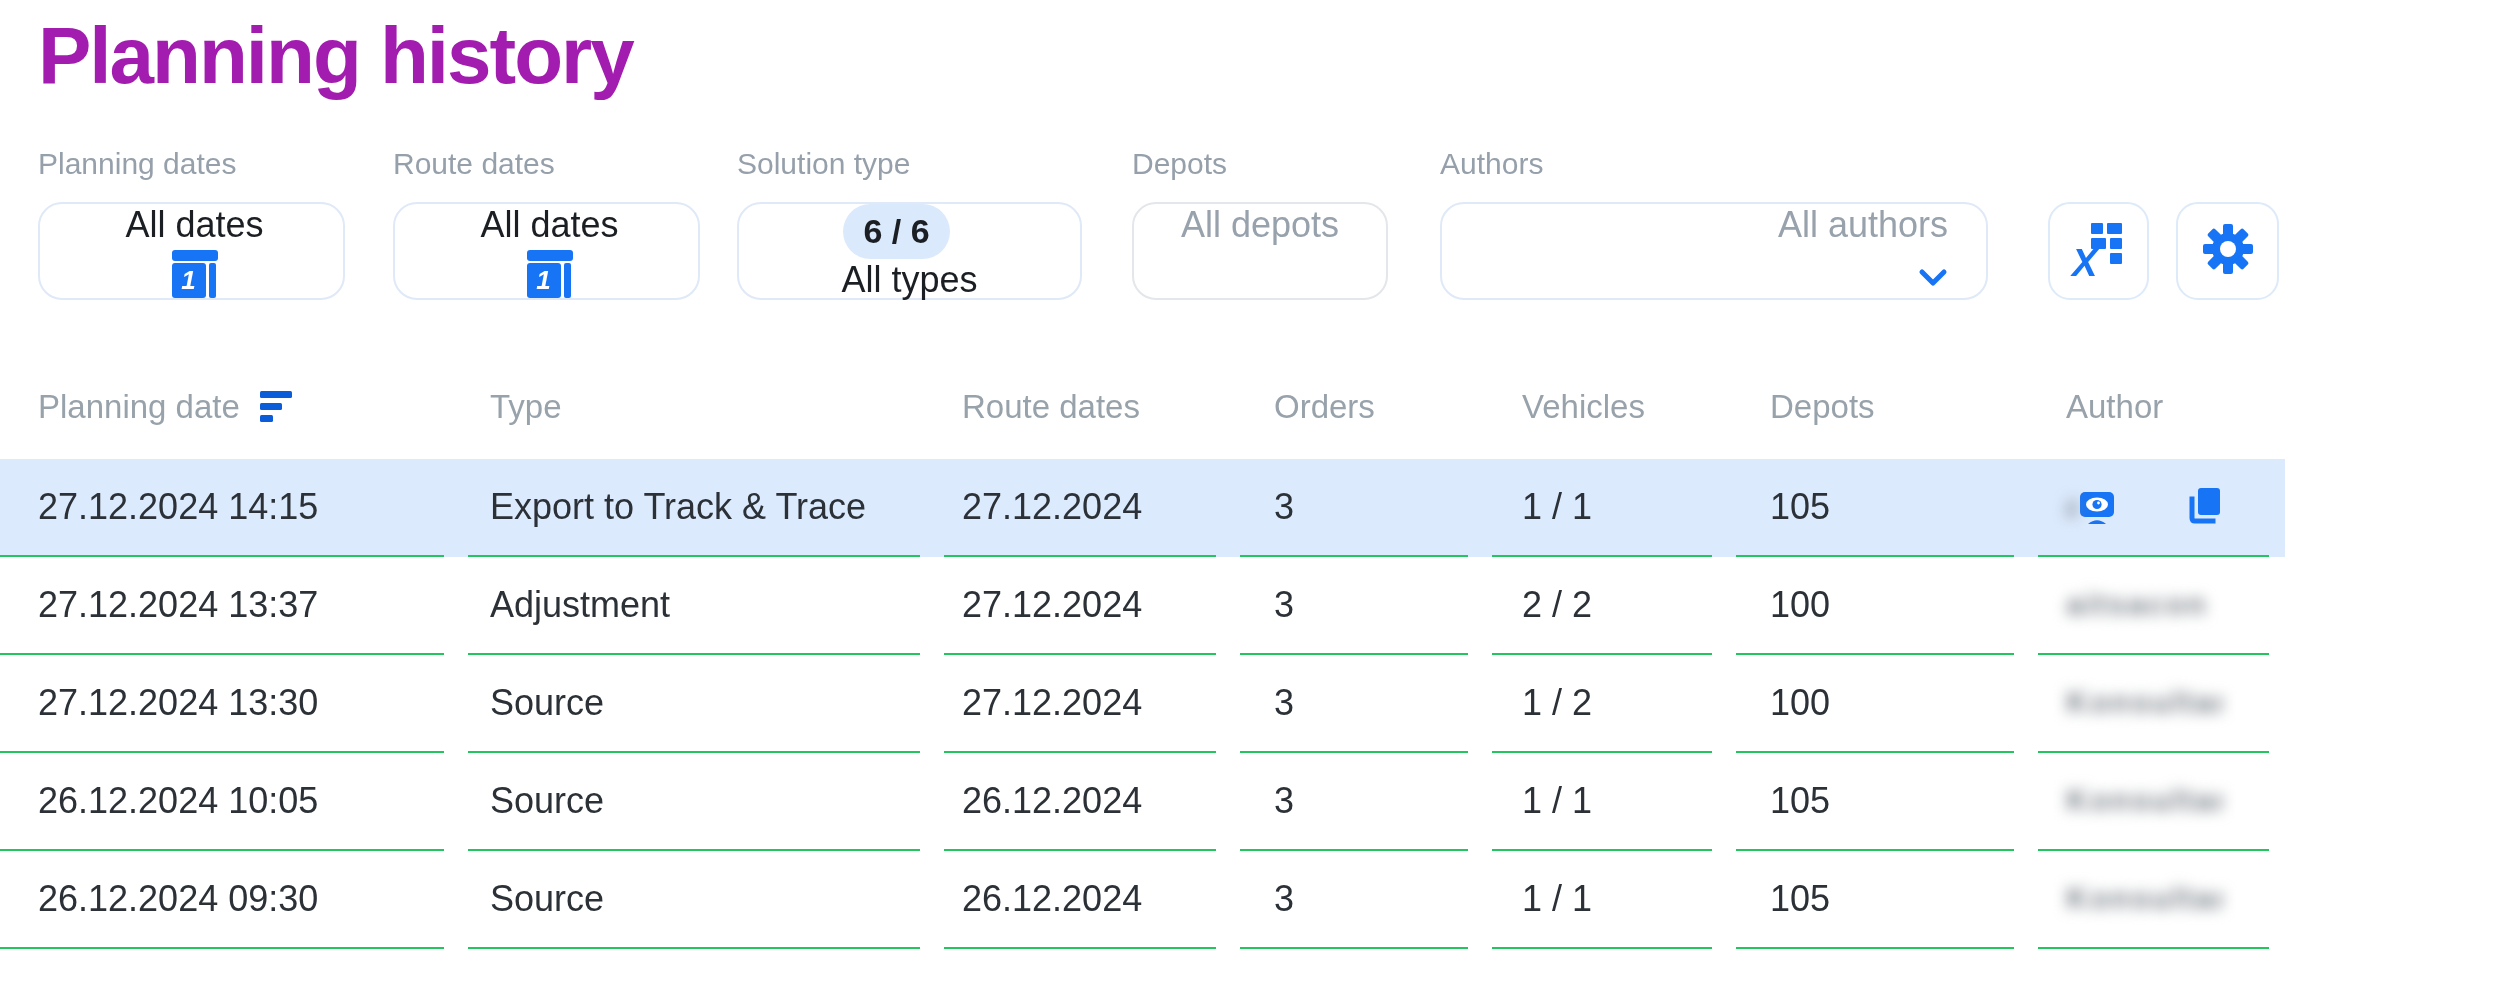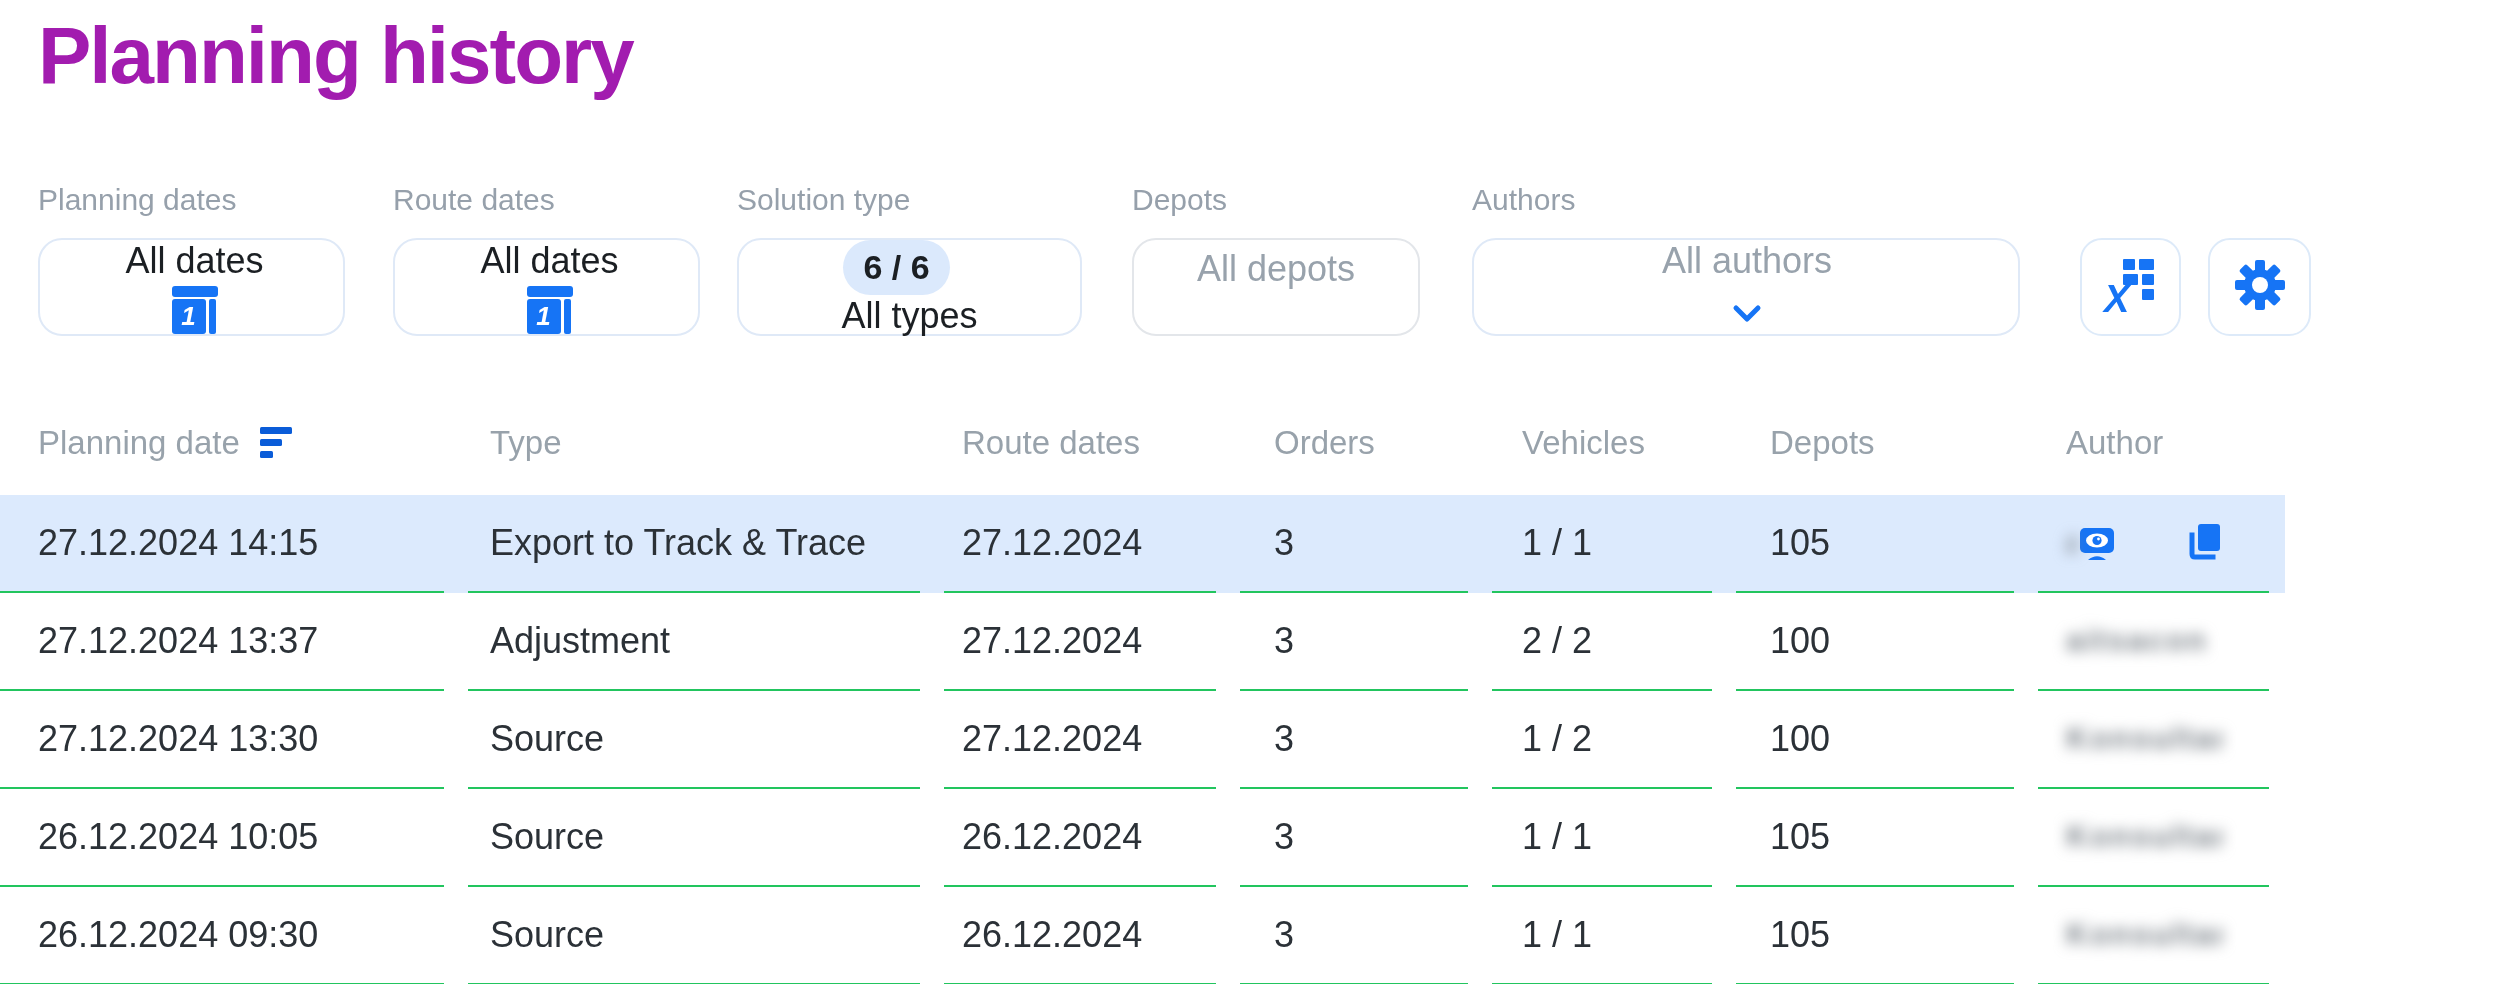--- a/index.html
+++ b/index.html
@@ -19,21 +19,21 @@
     line-height: 84px;
     font-weight: 700;
     letter-spacing: -2px;
     color: #a21caf;
   }
 
   
   .filters {
     display: flex;
     align-items: flex-end;
-    margin-top: 84px;
+    margin-top: 48px;
     padding-left: 38px;
   }
   .filter-group { display: flex; flex-direction: column; }
   .filter-label {
     font-size: 30px;
     line-height: 36px;
     color: #96a0ab;
     margin-bottom: 20px;
     white-space: nowrap;
   }
@@ -45,22 +45,22 @@
     display: flex;
     align-items: center;
     font-size: 36px;
     color: #1b1f23;
     cursor: pointer;
     white-space: nowrap;
     flex-direction: column;
   }
   .btn-dates { width: 307px; padding: 0 34px 0 40px; justify-content: space-between; }
   .btn-solution { width: 345px; padding: 0 36px; }
-  .btn-depots { width: 288px; padding: 8px 40px; border-color: #e3e6ea; text-align: right; }
-  .btn-authors { width: 548px; padding: 0 38px 1px 40px; justify-content: space-between; }
+  .btn-depots { width: 256px; padding: 0 40px; border-color: #e3e6ea; text-align: right; }
+  .btn-authors { width: 548px; padding: 0 38px 1px 40px; justify-content: space-between; align-items: flex-end; }
   .placeholder-text { color: #98a2ac; }
 
   .g-route { margin-left: 48px; }
   .g-solution { margin-left: 37px; }
   .g-depots { margin-left: 50px; }
   .g-authors { margin-left: 52px; }
 
   .badge-pill {
     background: #dbe9fc;
     border-radius: 999px;

